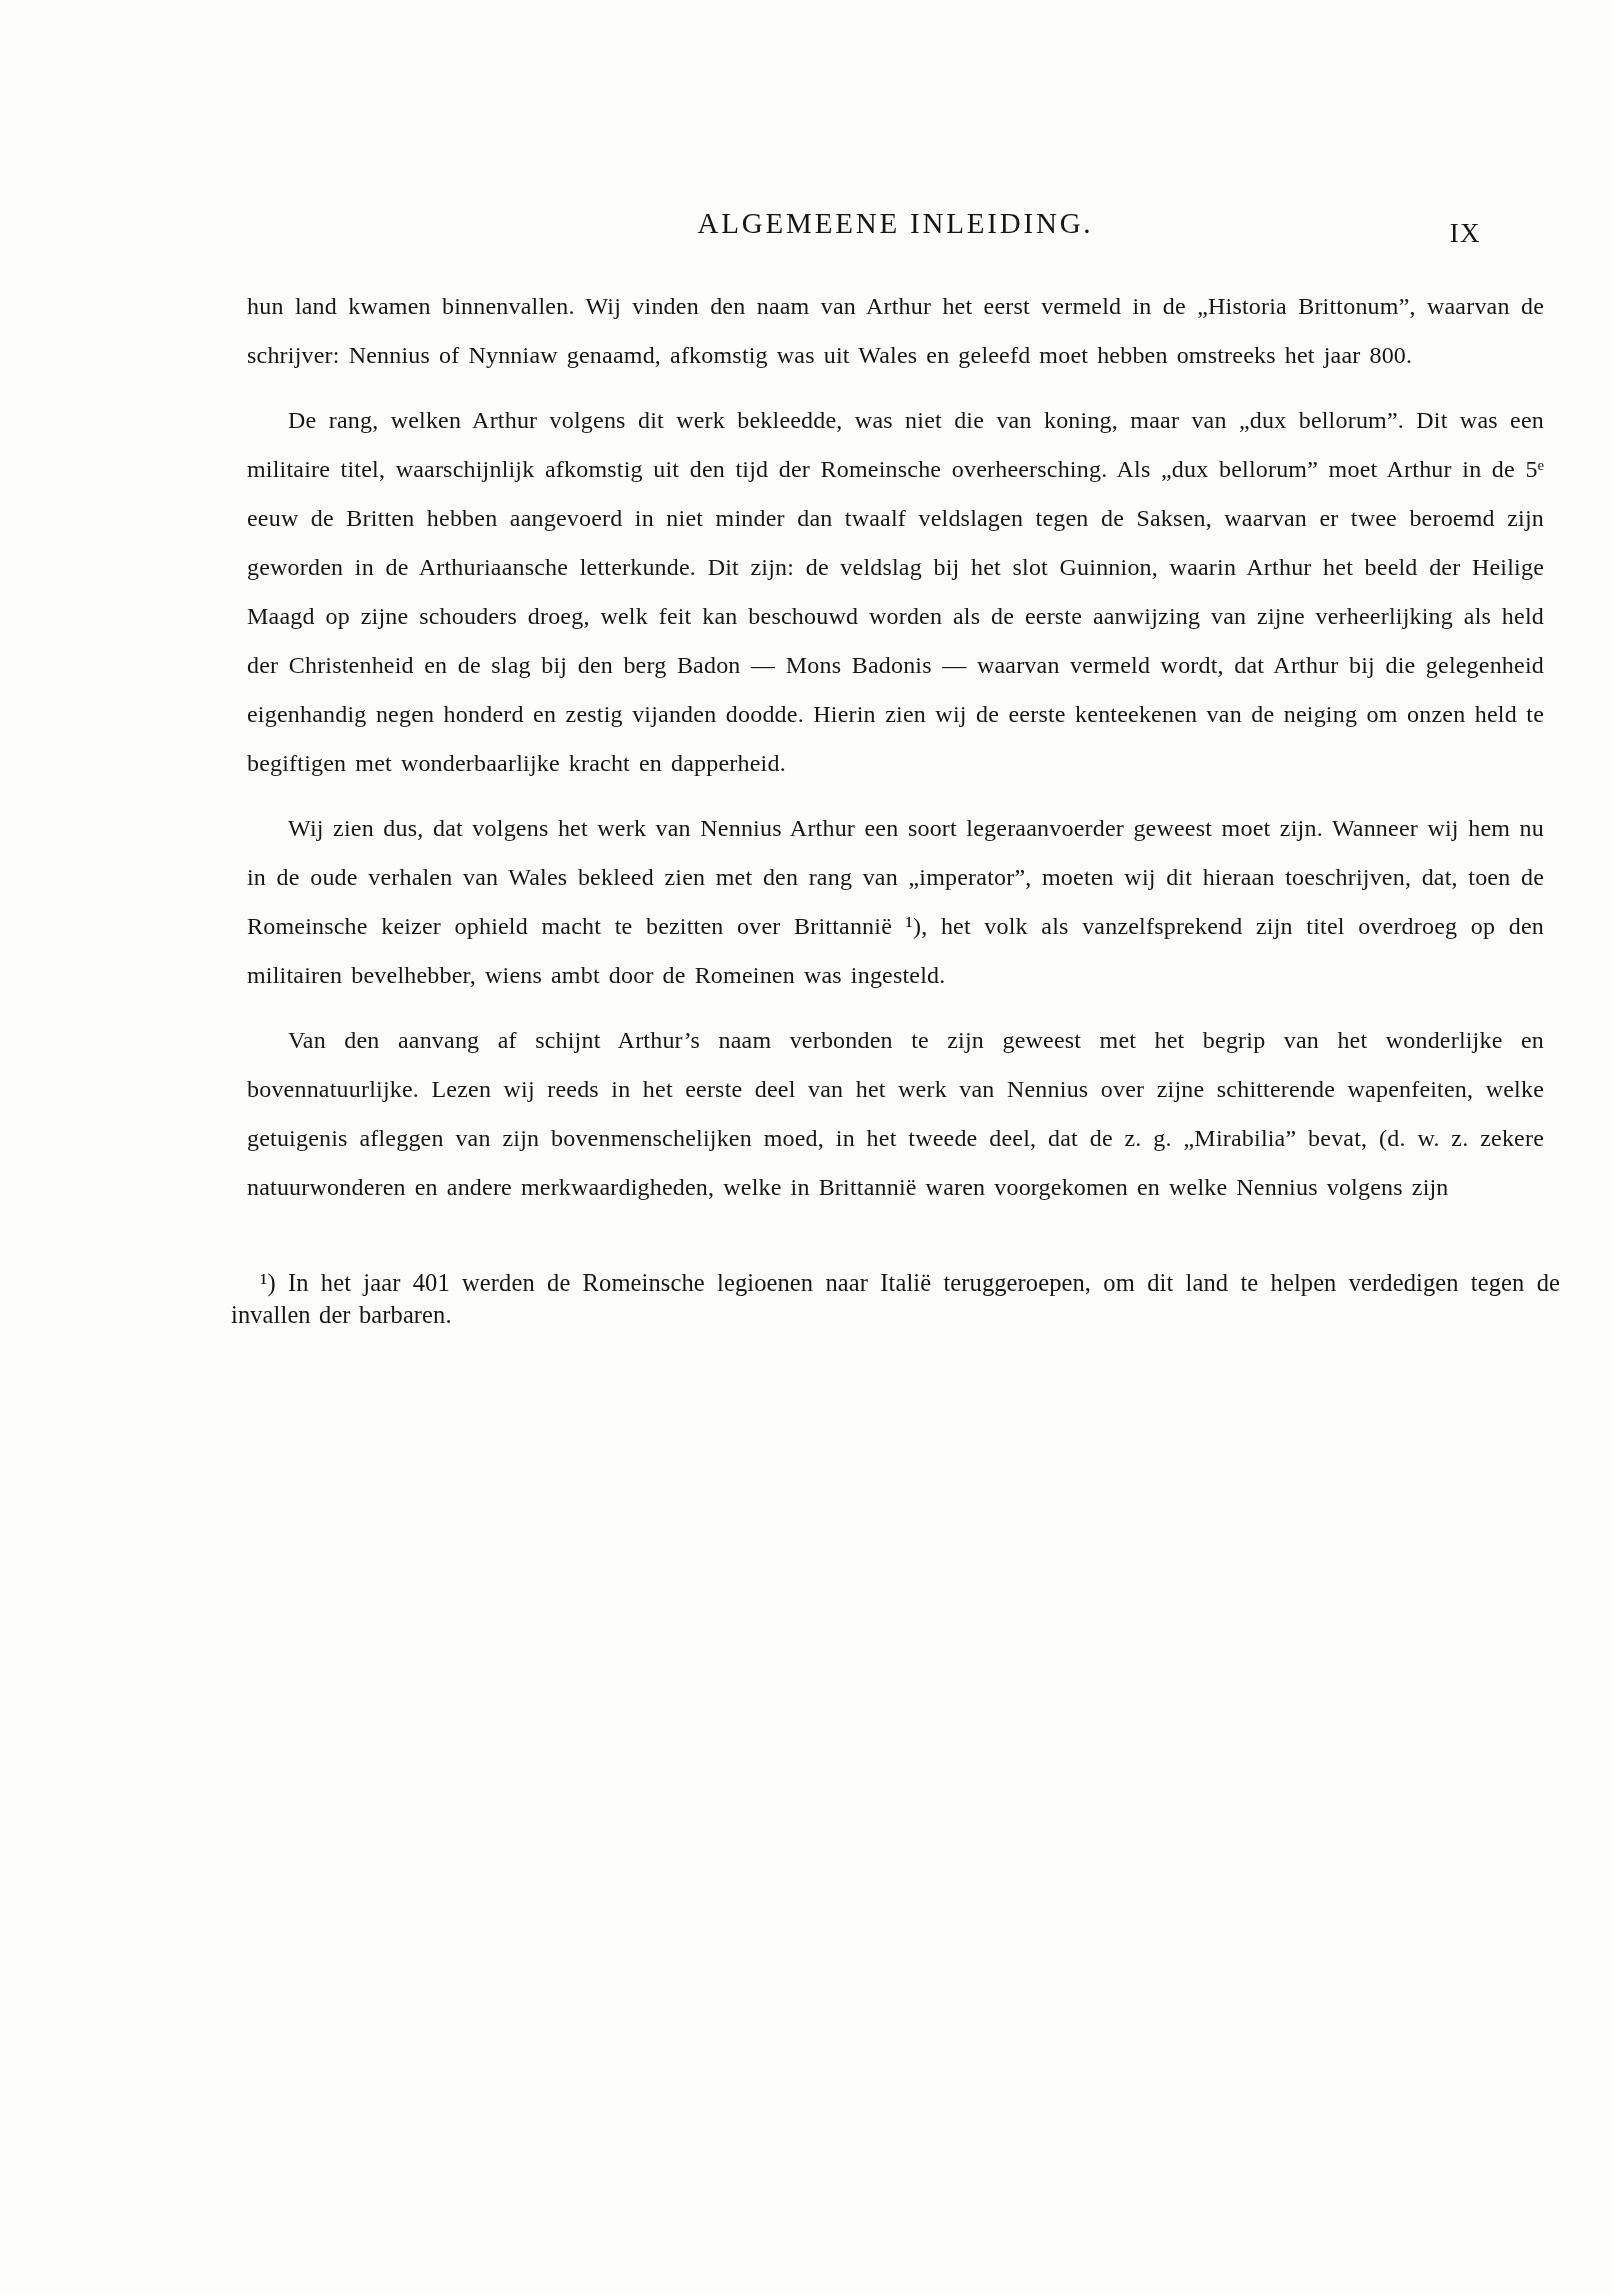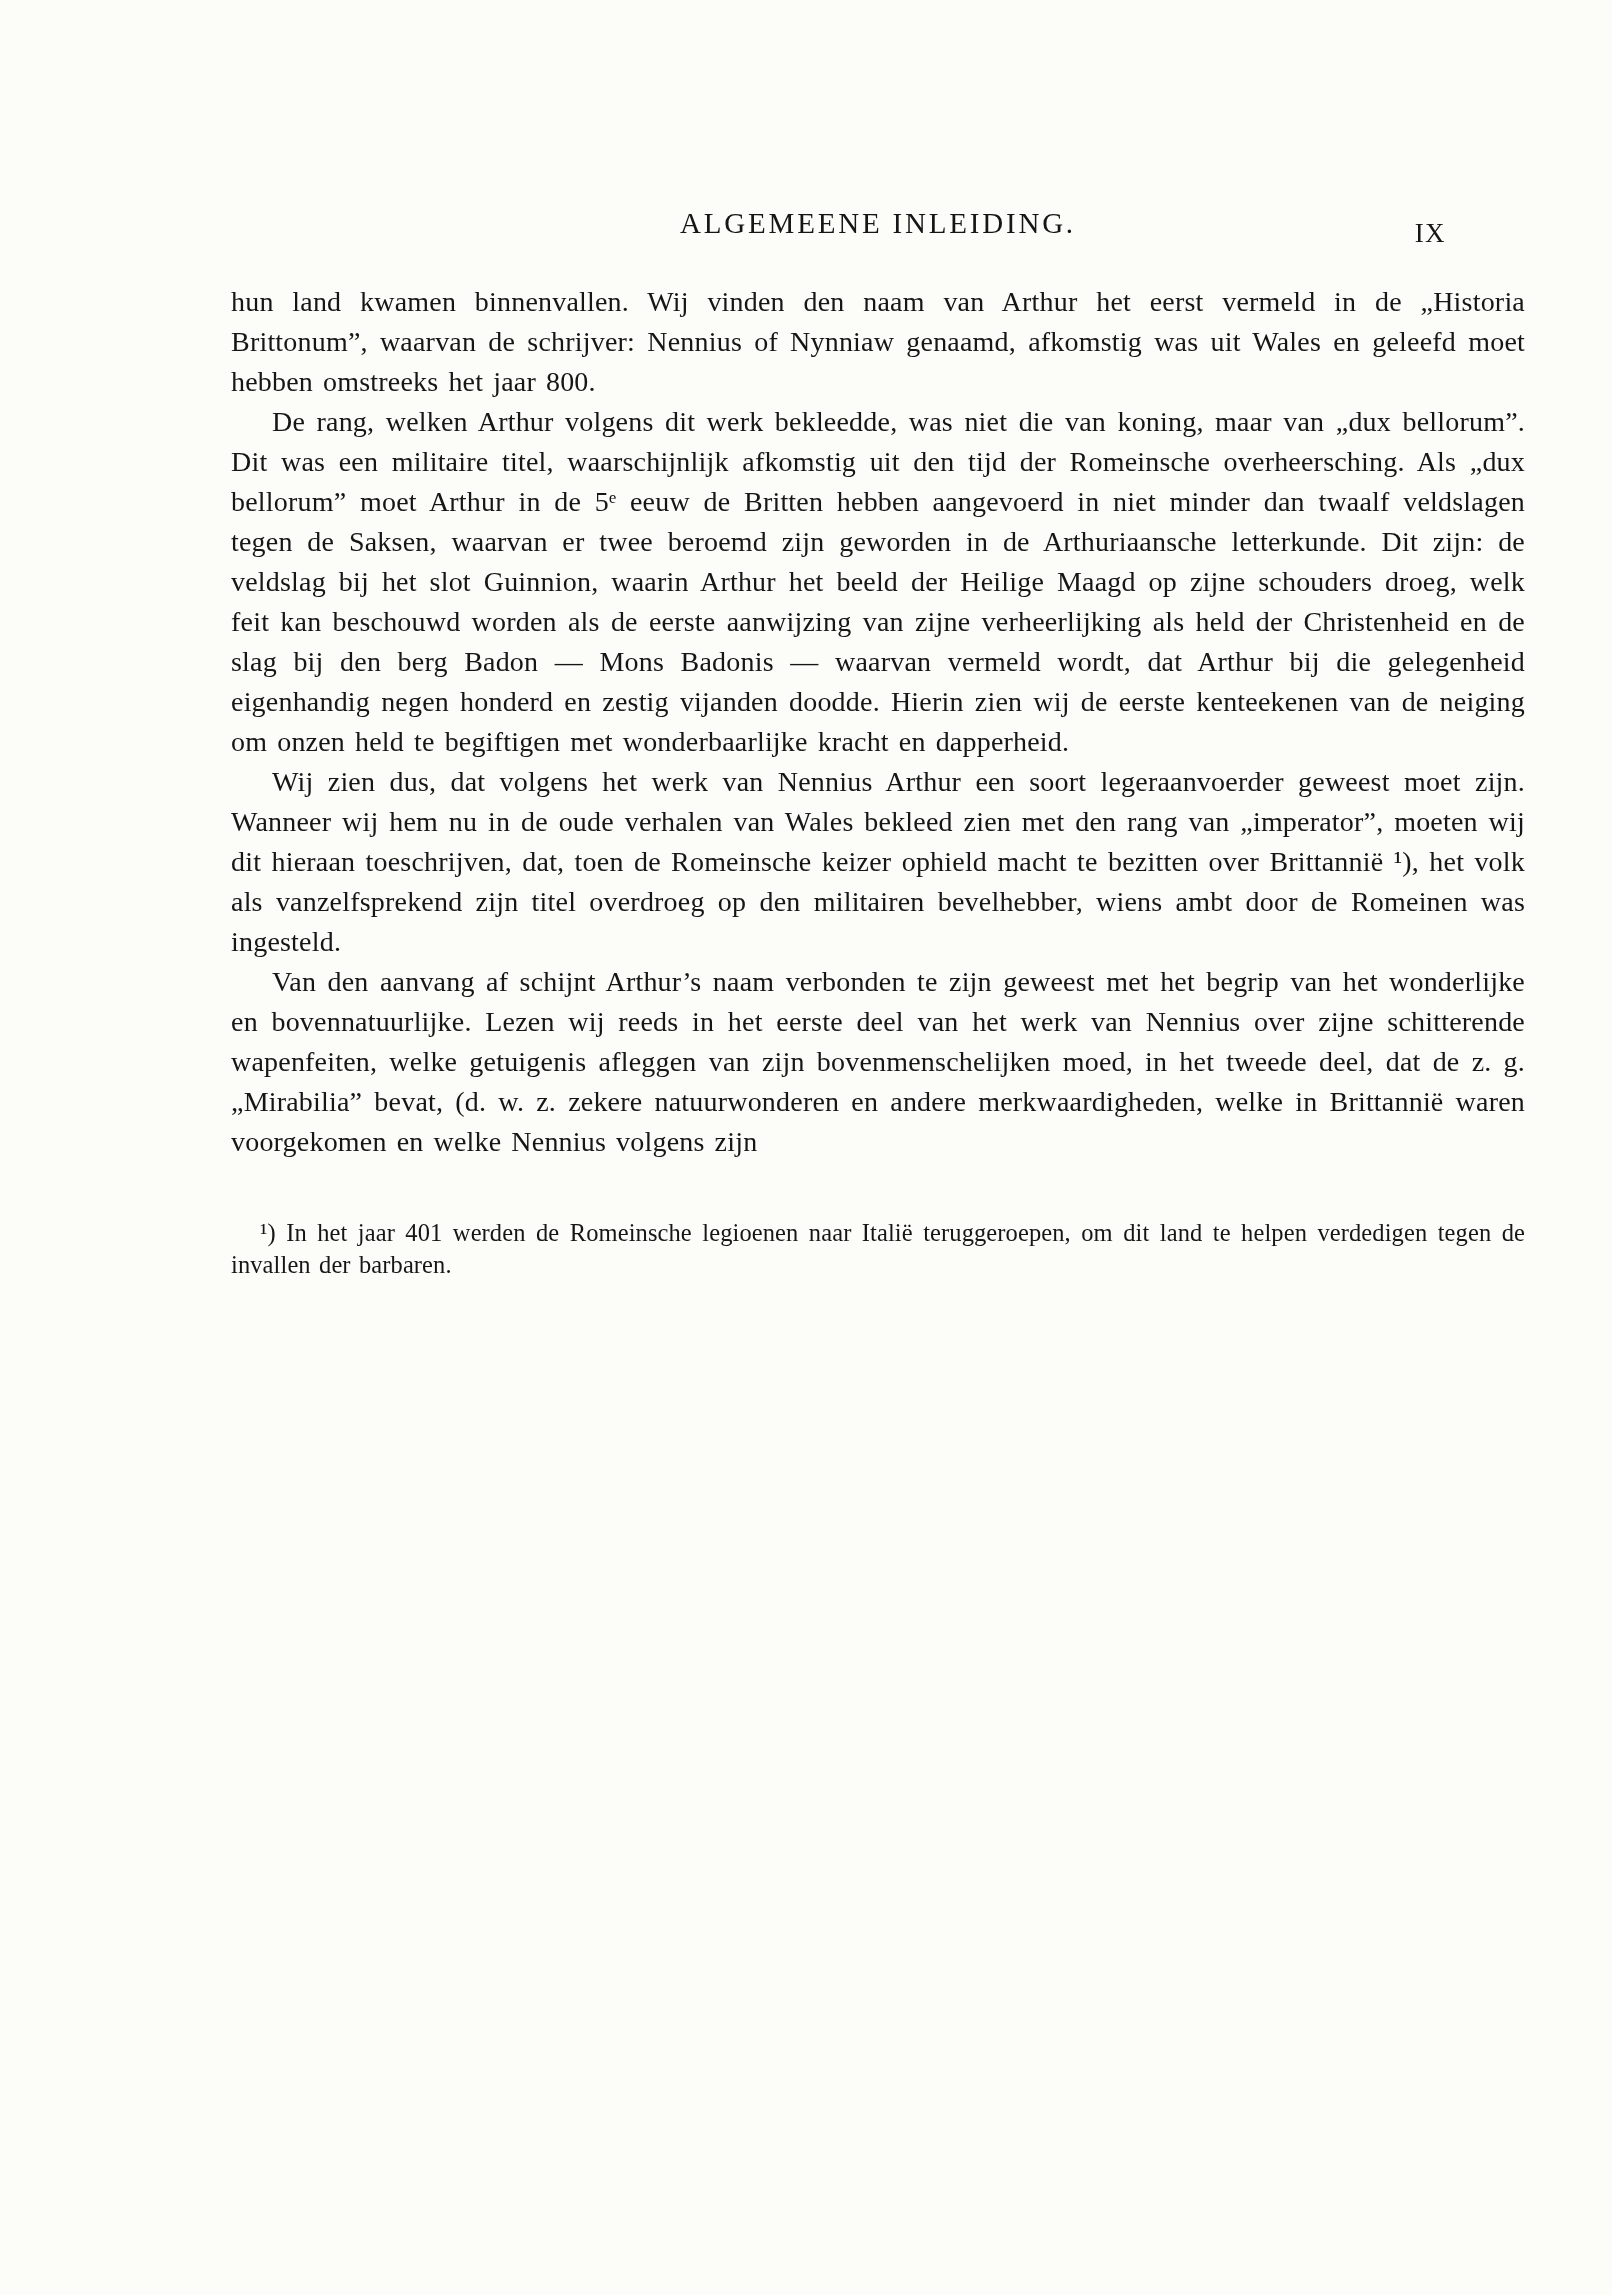--- a/index.html
+++ b/index.html
@@ -9,21 +9,21 @@
   }
   .page {
     position: relative;
     width: 1613px;
     height: 2295px;
     margin: 0 auto;
     background: #fcfcf9;
     color: #161616;
     font-family: "Liberation Serif", "DejaVu Serif", serif;
     box-sizing: border-box;
-    padding: 207px 88px 0 231px;
+    padding: 207px 53px 0 231px;
     overflow: hidden;
   }
   .running-header {
     position: relative;
     height: 36px;
     margin-bottom: 39px;
   }
   .chapter-title {
     display: block;
     text-align: center;
@@ -32,23 +32,23 @@
     white-space: nowrap;
   }
   .page-number {
     position: absolute;
     right: 79px;
     top: 11px;
     font-size: 27px;
     letter-spacing: 1.4px;
   }
   .body-text p.para {
-    margin: 0;
-    font-size: 28px;
-    line-height: 40px;
+    margin: 16px;
+    font-size: 24px;
+    line-height: 49px;
     text-align: justify;
     word-spacing: 2.8px;
     letter-spacing: 0.2px;
   }
   .body-text p.para.indent {
     text-indent: 41px;
   }
   .footnotes {
     margin-top: 55px;
   }

